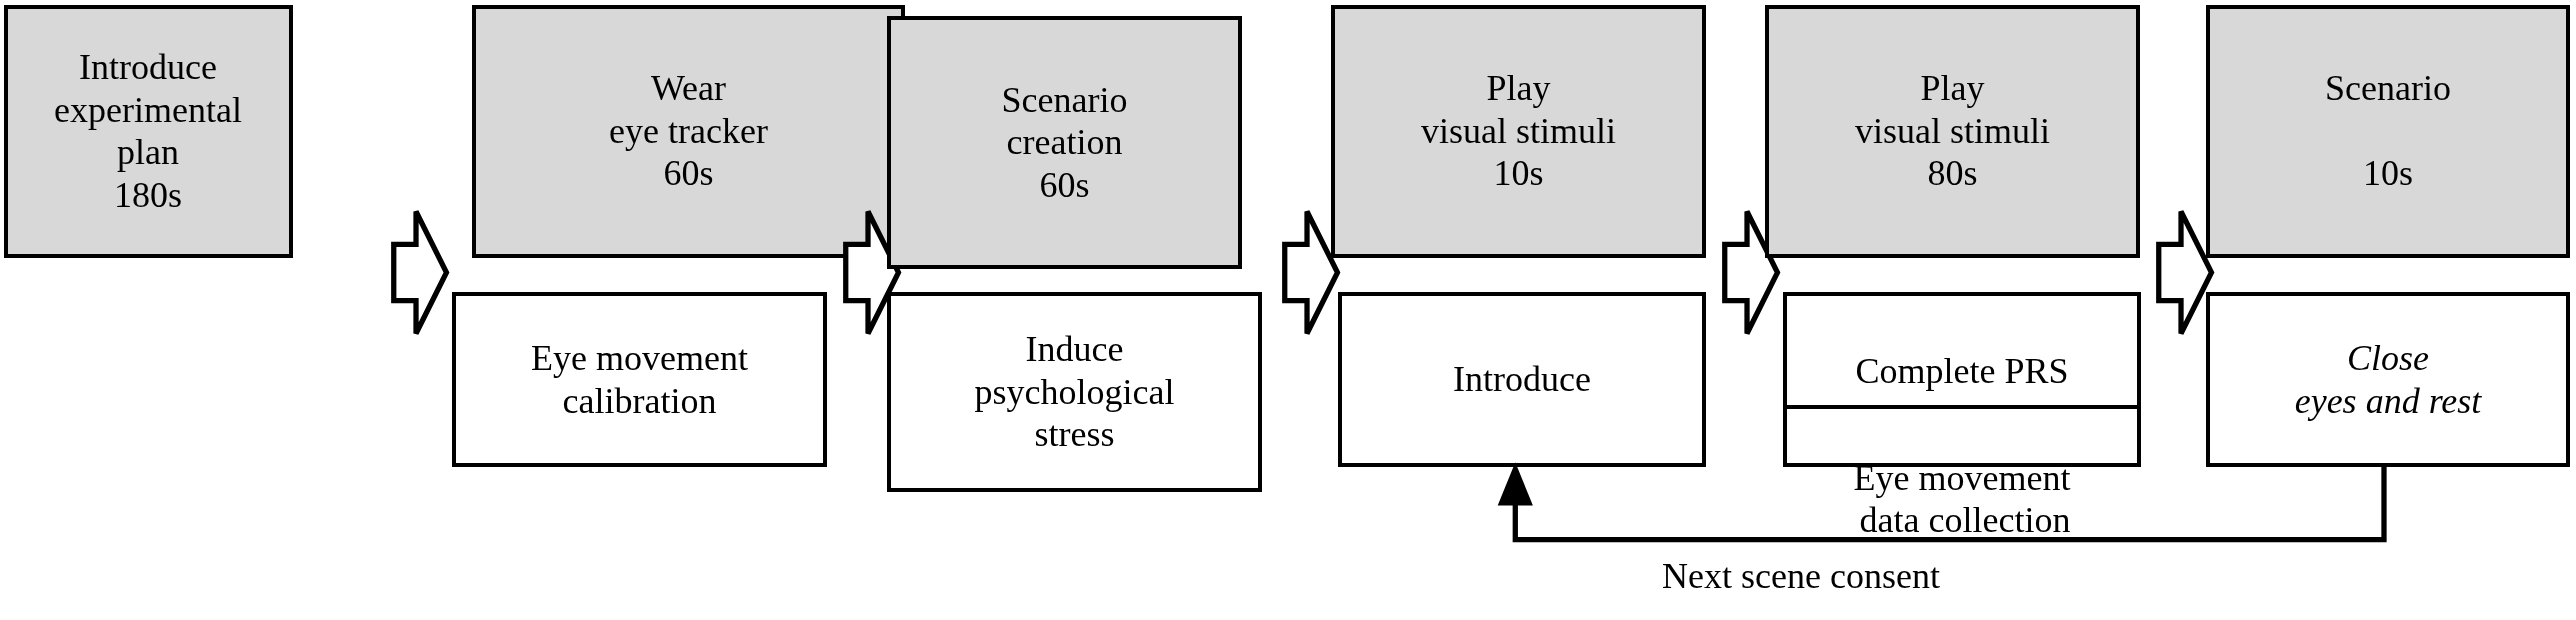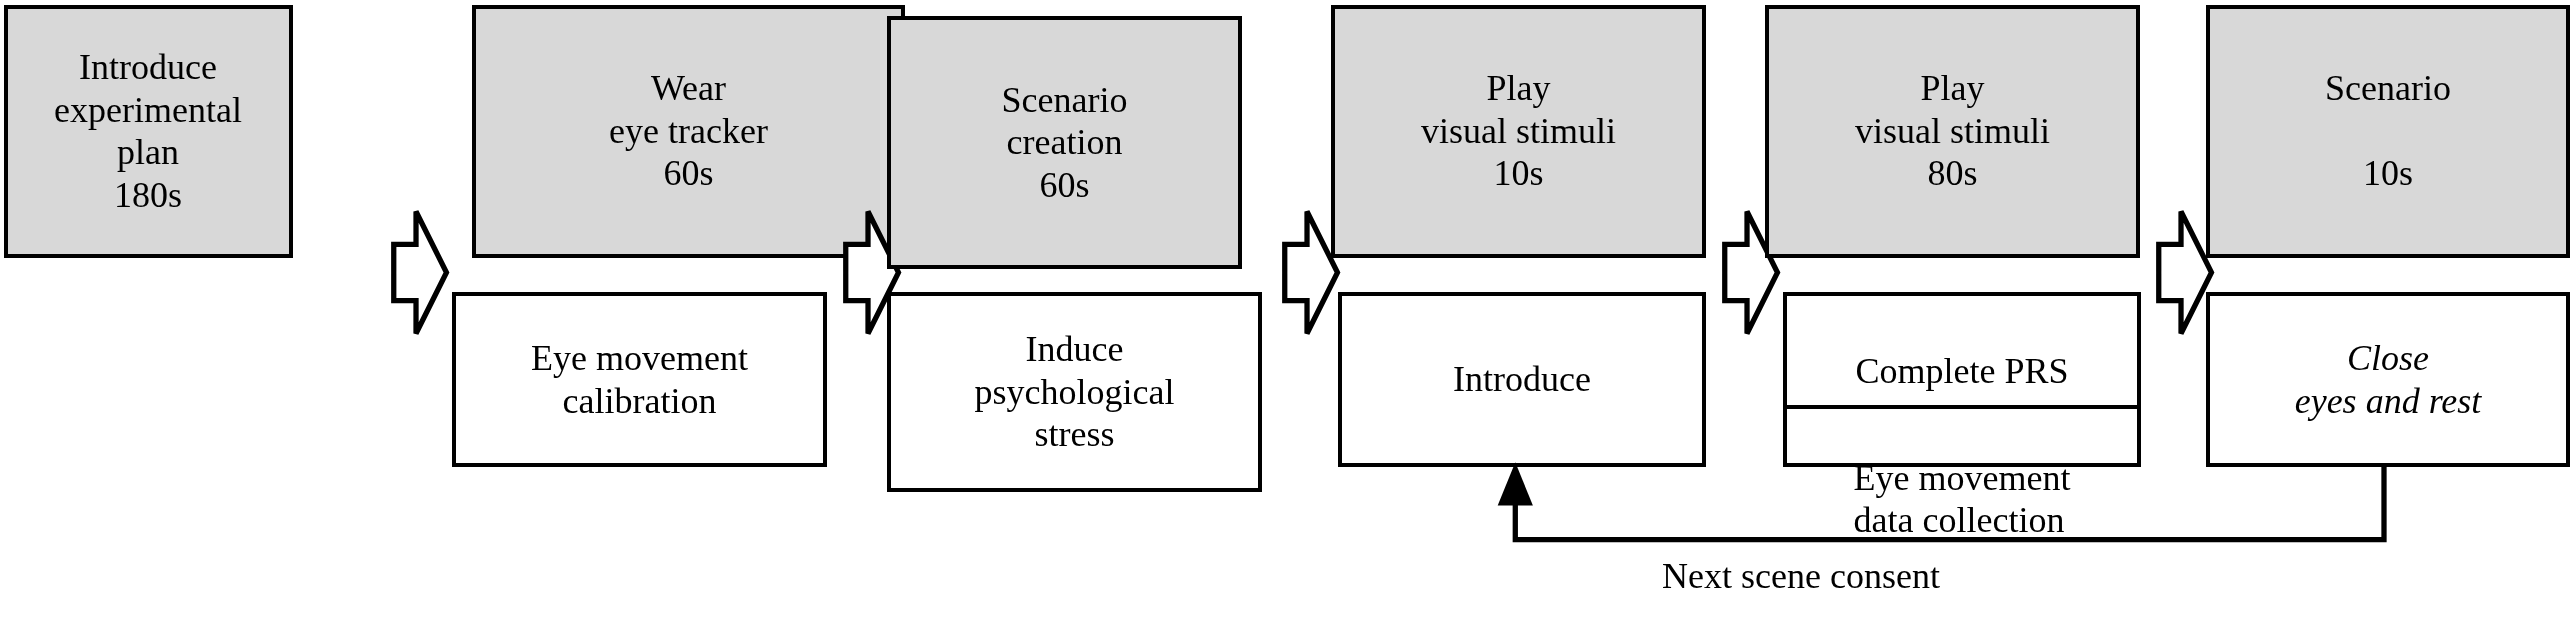--- a/index.html
+++ b/index.html
@@ -43,21 +43,21 @@
   .node.split {
     display: block;
     padding: 0;
   }
   .node .subrow {
     box-sizing: border-box;
     width: 100%;
     display: flex;
     align-items: center;
     justify-content: center;
-    text-align: left;
+    text-align: right;
     white-space: pre-line;
     line-height: 1.18;
     font-size: 36px;
     padding: 1.2px 3.5px;
   }
   .node .subrow.top {
     height: 42%;
     border-bottom: 4.1px solid #000000;
   }
   .node .subrow.bottom {

